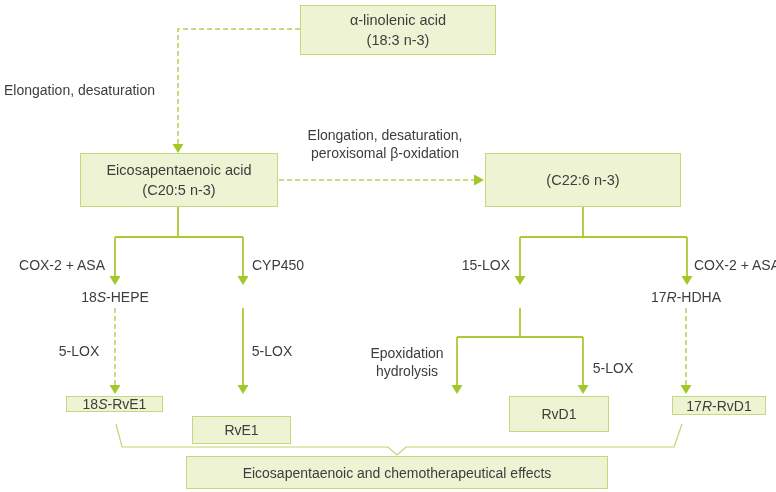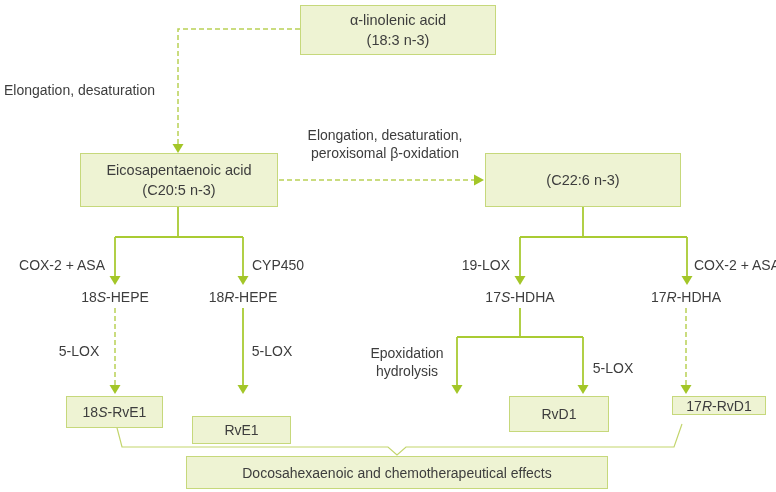--- a/index.html
+++ b/index.html
@@ -70,59 +70,57 @@
 
   <div class="node" style="left:80px;top:153px;width:198px;height:54px;text-align:right;">
     <div>Eicosapentaenoic acid</div>
     <div>(C20:5 n-3)</div>
   </div>
 
   <div class="node" style="left:485px;top:153px;width:196px;height:54px;">
     <div>(C22:6 n-3)</div>
   </div>
 
-  <div class="node small" style="left:66px;top:396px;width:97px;height:32px;">
+  <div class="node small" style="left:66px;top:396px;width:97px;height:16px;">
     <div><span>18</span><span class="stereo">S</span><span>-RvE1</span></div>
   </div>
 
   <div class="node small" style="left:192px;top:416px;width:99px;height:28px;">
     <div>RvE1</div>
   </div>
 
 
   <div class="node small" style="left:509px;top:396px;width:100px;height:36px;">
     <div>RvD1</div>
   </div>
 
   <div class="node small" style="left:672px;top:396px;width:94px;height:19px;">
     <div><span>17</span><span class="stereo">R</span><span>-RvD1</span></div>
   </div>
 
   <div class="node small" style="left:186px;top:456px;width:422px;height:33px;">
-    <div>Docosahexaenoic and chemotherapeutical effects</div>
+    <div>Eicosapentaenoic and chemotherapeutical effects</div>
   </div>
 
   <div class="lbl center" style="left:65px;top:288px;width:100px;"><span>18</span><span class="stereo">S</span><span>-HEPE</span></div>
 
-  <div class="lbl center" style="left:193px;top:288px;width:100px;"><span>18</span><span class="stereo">R</span><span>-HEPE</span></div>
 
-  <div class="lbl center" style="left:470px;top:288px;width:100px;"><span>17</span><span class="stereo">S</span><span>-HDHA</span></div>
 
   <div class="lbl center" style="left:636px;top:288px;width:100px;"><span>17</span><span class="stereo">R</span><span>-HDHA</span></div>
 
   <div class="lbl" style="left:4px;top:81px;">Elongation, desaturation</div>
 
   <div class="lbl center" style="left:295px;top:126px;width:180px;">
     <div>Elongation, desaturation,</div>
     <div>peroxisomal β-oxidation</div>
   </div>
 
   <div class="lbl right" style="left:15px;top:256px;width:90px;">COX-2 + ASA</div>
   <div class="lbl" style="left:252px;top:256px;">CYP450</div>
-  <div class="lbl right" style="left:452px;top:256px;width:58px;">19-LOX</div>
+  <div class="lbl right" style="left:452px;top:256px;width:58px;">15-LOX</div>
   <div class="lbl" style="left:694px;top:256px;">COX-2 + ASA</div>
 
   <div class="lbl center" style="left:50px;top:342px;width:58px;">5-LOX</div>
   <div class="lbl center" style="left:243px;top:342px;width:58px;">5-LOX</div>
 
   <div class="lbl center" style="left:357px;top:344px;width:100px;">
     <div>Epoxidation</div>
     <div>hydrolysis</div>
   </div>
 

